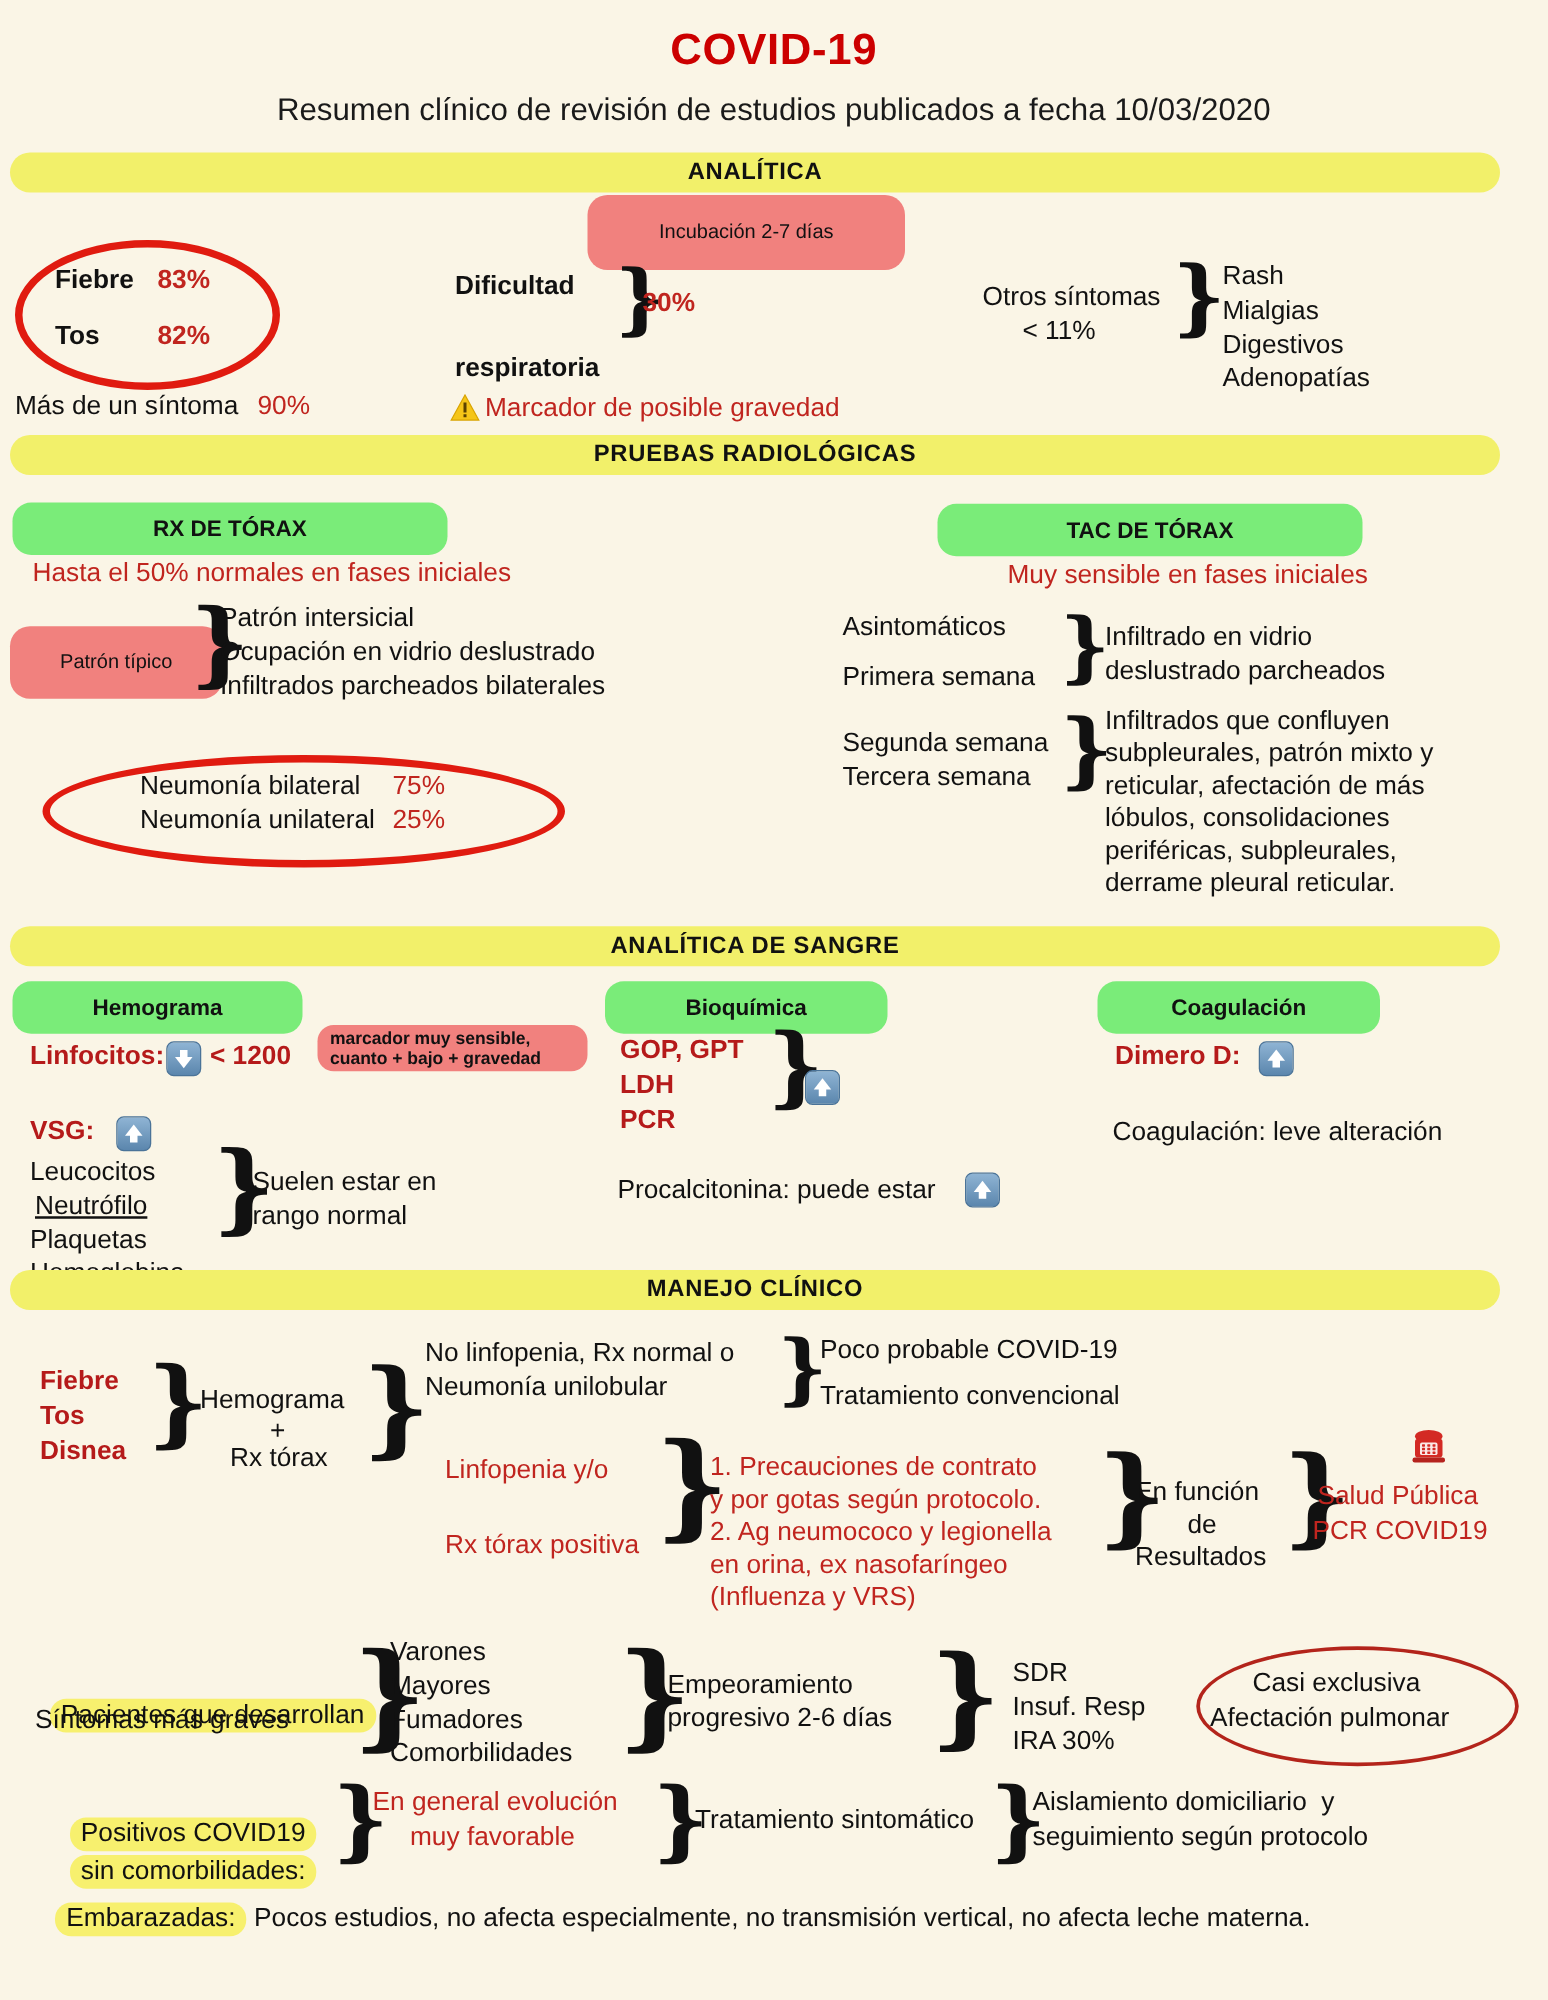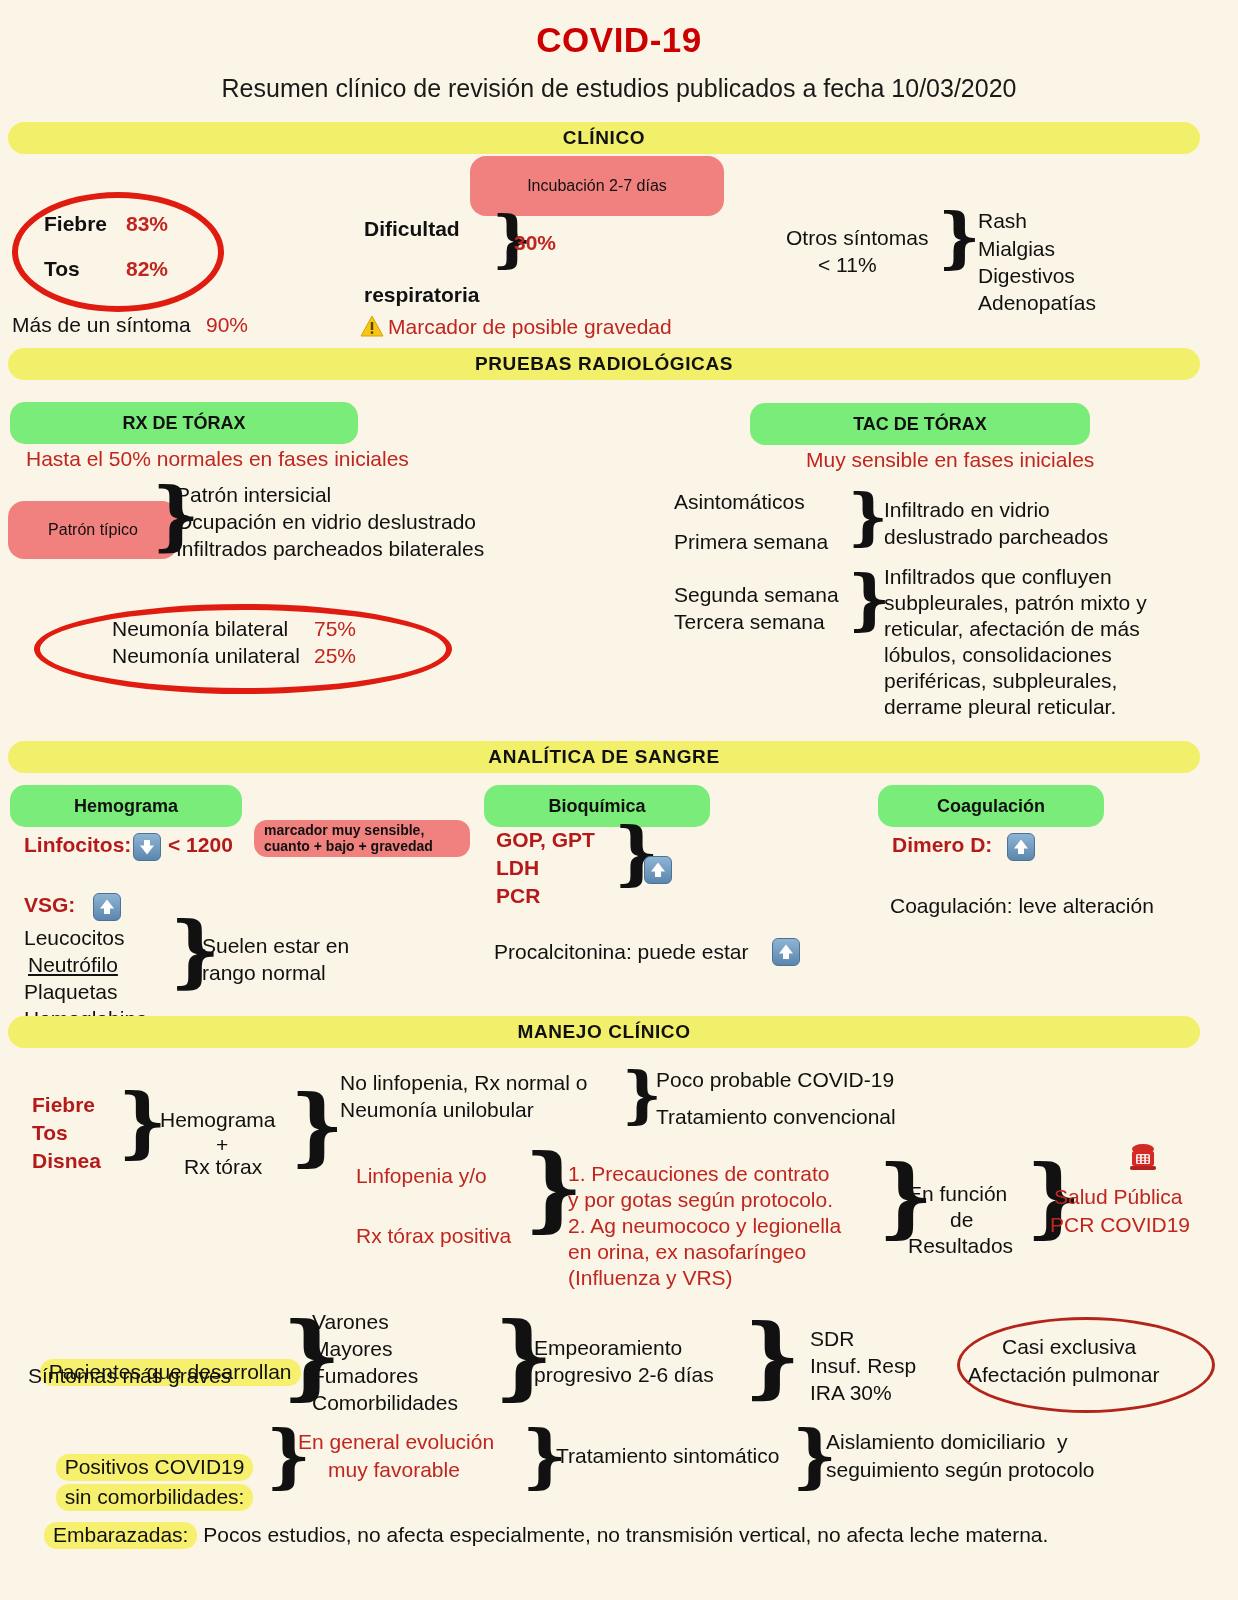--- a/index.html
+++ b/index.html
@@ -87,21 +87,21 @@
   .warn-icon{display:inline-block;vertical-align:-3px;}
   .phone-icon{position:absolute;}
 </style>
 </head>
 <body>
 
 <div id="title">COVID-19</div>
 <div id="subtitle">Resumen clínico de revisión de estudios publicados a fecha 10/03/2020</div>
 
 <div class="section-bar" style="top:122px;">
-  <span>CLÍNICO</span>
+  <span>ANALÍTICA</span>
 </div>
 
 <div class="salmon-pill" style="left:470px;top:156px;width:226px;height:28px;">
   <span>Incubación 2-7 días</span>
 </div>
 
 <div class="ellipse" style="left:12px;top:192px;width:200px;height:108px;"></div>
 <div class="t b" style="left:44px;top:212px;">Fiebre</div>
 <div class="t b red" style="left:126px;top:212px;">83%</div>
 <div class="t b" style="left:44px;top:257px;">Tos</div>

